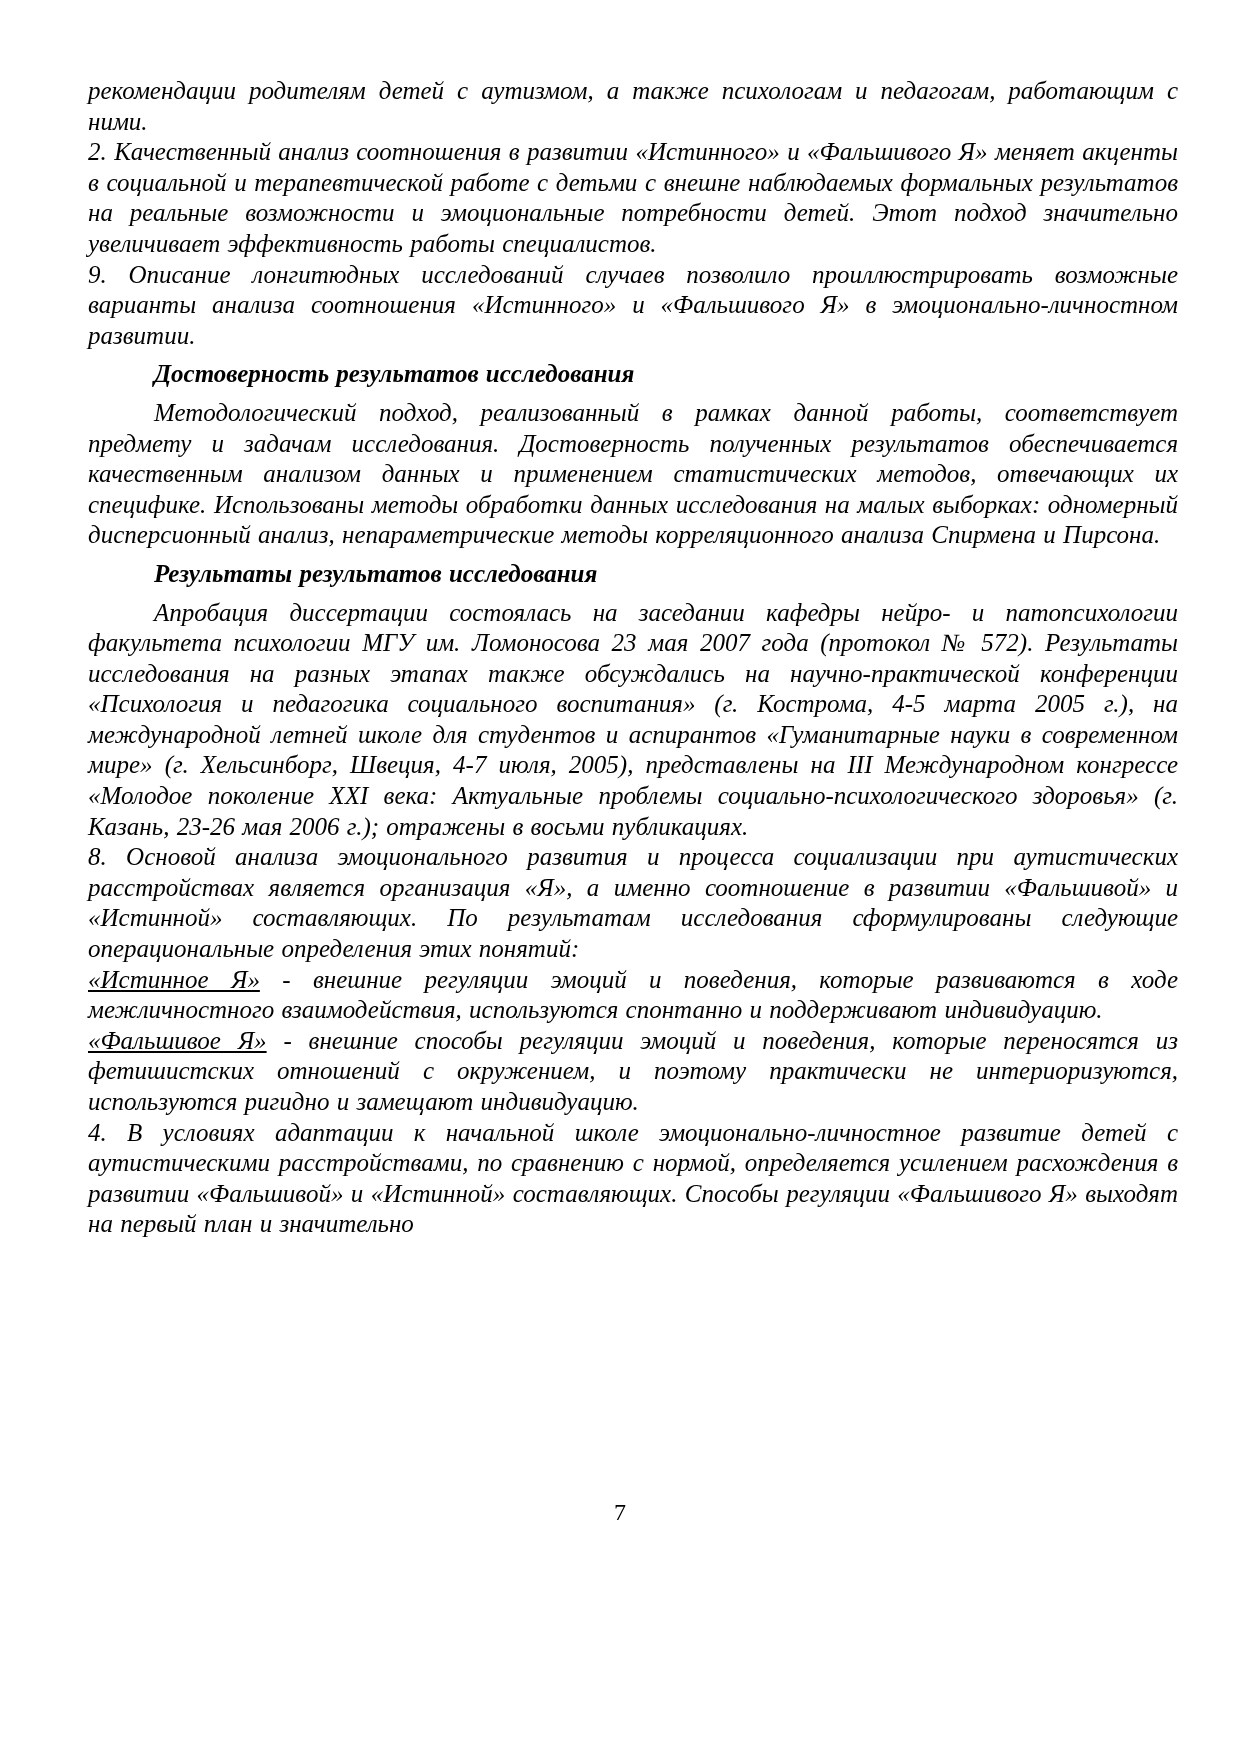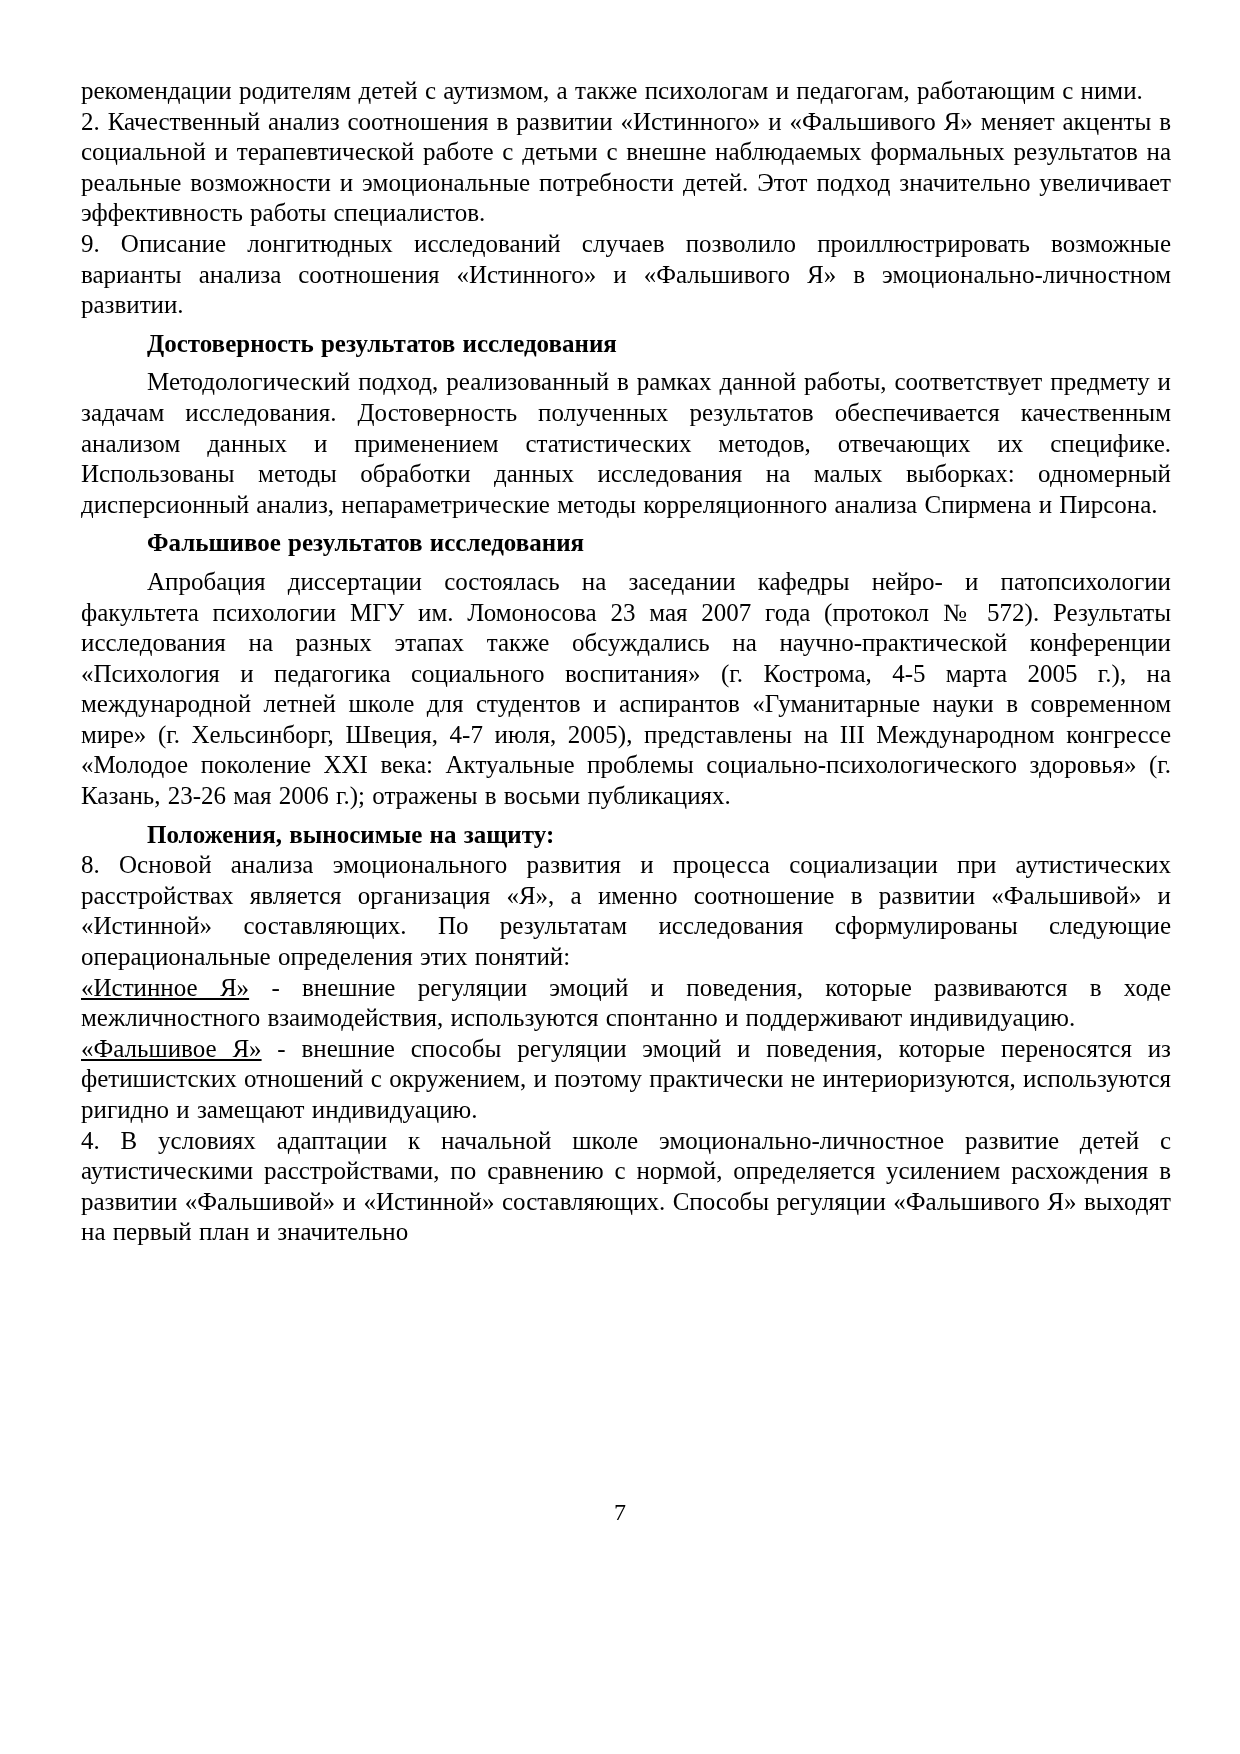--- a/index.html
+++ b/index.html
@@ -12,23 +12,24 @@
     width: 1240px;
     height: 1754px;
     margin: 0 auto;
     background: #ffffff;
     font-family: "Liberation Serif", "DejaVu Serif", serif;
     color: #000000;
     overflow: hidden;
   }
   .content {
     position: absolute;
-    left: 81px;
+    left: 88px;
     top: 76px;
     width: 1090px;
+    font-style: italic;
   }
   .content p {
     margin: 0;
     padding: 0;
     font-size: 25px;
     line-height: 30.6px;
     text-align: justify;
     word-spacing: 1px;
   }
   .content p.indent {
@@ -54,22 +55,21 @@
 </head>
 <body>
 
 <div class="page">
   <div class="content">
       <p class=""><span>рекомендации родителям детей с аутизмом, а также психологам и педагогам, работающим с ними.</span></p>
       <p class=""><span>2. Качественный анализ соотношения в развитии «Истинного» и «Фальшивого Я» меняет акценты в социальной и терапевтической работе с детьми с внешне наблюдаемых формальных результатов  на реальные возможности и эмоциональные потребности детей. Этот подход значительно увеличивает эффективность работы специалистов.</span></p>
       <p class=""><span>9. Описание лонгитюдных исследований случаев позволило проиллюстрировать возможные варианты анализа соотношения «Истинного» и «Фальшивого Я» в эмоционально-личностном развитии.</span></p>
       <p class="heading indent"><span>Достоверность результатов исследования</span></p>
       <p class=" indent"><span>Методологический подход, реализованный в рамках данной работы, соответствует предмету и задачам исследования. Достоверность полученных результатов обеспечивается качественным анализом данных и применением статистических методов, отвечающих их специфике. Использованы методы обработки данных исследования на малых выборках: одномерный дисперсионный анализ, непараметрические методы корреляционного анализа Спирмена и Пирсона.</span></p>
-      <p class="heading indent"><span>Фальшивое результатов исследования</span></p>
+      <p class="heading indent"><span>Результаты результатов исследования</span></p>
       <p class=" indent"><span>Апробация диссертации состоялась на заседании кафедры нейро- и патопсихологии факультета психологии МГУ им. Ломоносова 23 мая 2007 года (протокол № 572). Результаты исследования на разных этапах также обсуждались на научно-практической конференции «Психология и педагогика социального воспитания» (г. Кострома, 4-5 марта 2005 г.),  на международной летней школе для студентов и аспирантов «Гуманитарные науки в современном мире» (г. Хельсинборг, Швеция, 4-7 июля, 2005), представлены на III Международном конгрессе «Молодое поколение XXI века: Актуальные проблемы социально-психологического здоровья» (г. Казань, 23-26 мая 2006 г.); отражены в восьми публикациях.</span></p>
-      <p class="heading indent"><span>Положения, выносимые на защиту:</span></p>
       <p class=""><span>8. Основой анализа эмоционального развития и процесса социализации при аутистических расстройствах является организация «Я», а именно соотношение в развитии «Фальшивой» и «Истинной» составляющих. По результатам исследования сформулированы следующие операциональные определения этих понятий:</span></p>
       <p class=""><span class="u">«Истинное Я»</span><span> - внешние регуляции эмоций и поведения, которые развиваются в ходе межличностного взаимодействия, используются спонтанно и поддерживают индивидуацию.</span></p>
       <p class=""><span class="u">«Фальшивое Я»</span><span> - внешние способы регуляции эмоций и поведения, которые переносятся из фетишистских отношений с окружением, и поэтому практически не интериоризуются, используются  ригидно и замещают индивидуацию.</span></p>
       <p class=""><span>4. В условиях адаптации к начальной школе эмоционально-личностное развитие детей с аутистическими расстройствами, по сравнению с нормой, определяется усилением расхождения в развитии «Фальшивой» и «Истинной» составляющих. Способы регуляции «Фальшивого Я» выходят на первый план и  значительно</span></p>
     </div>
   <div class="page-number">7</div>
 </div>
 
 </body></html>

